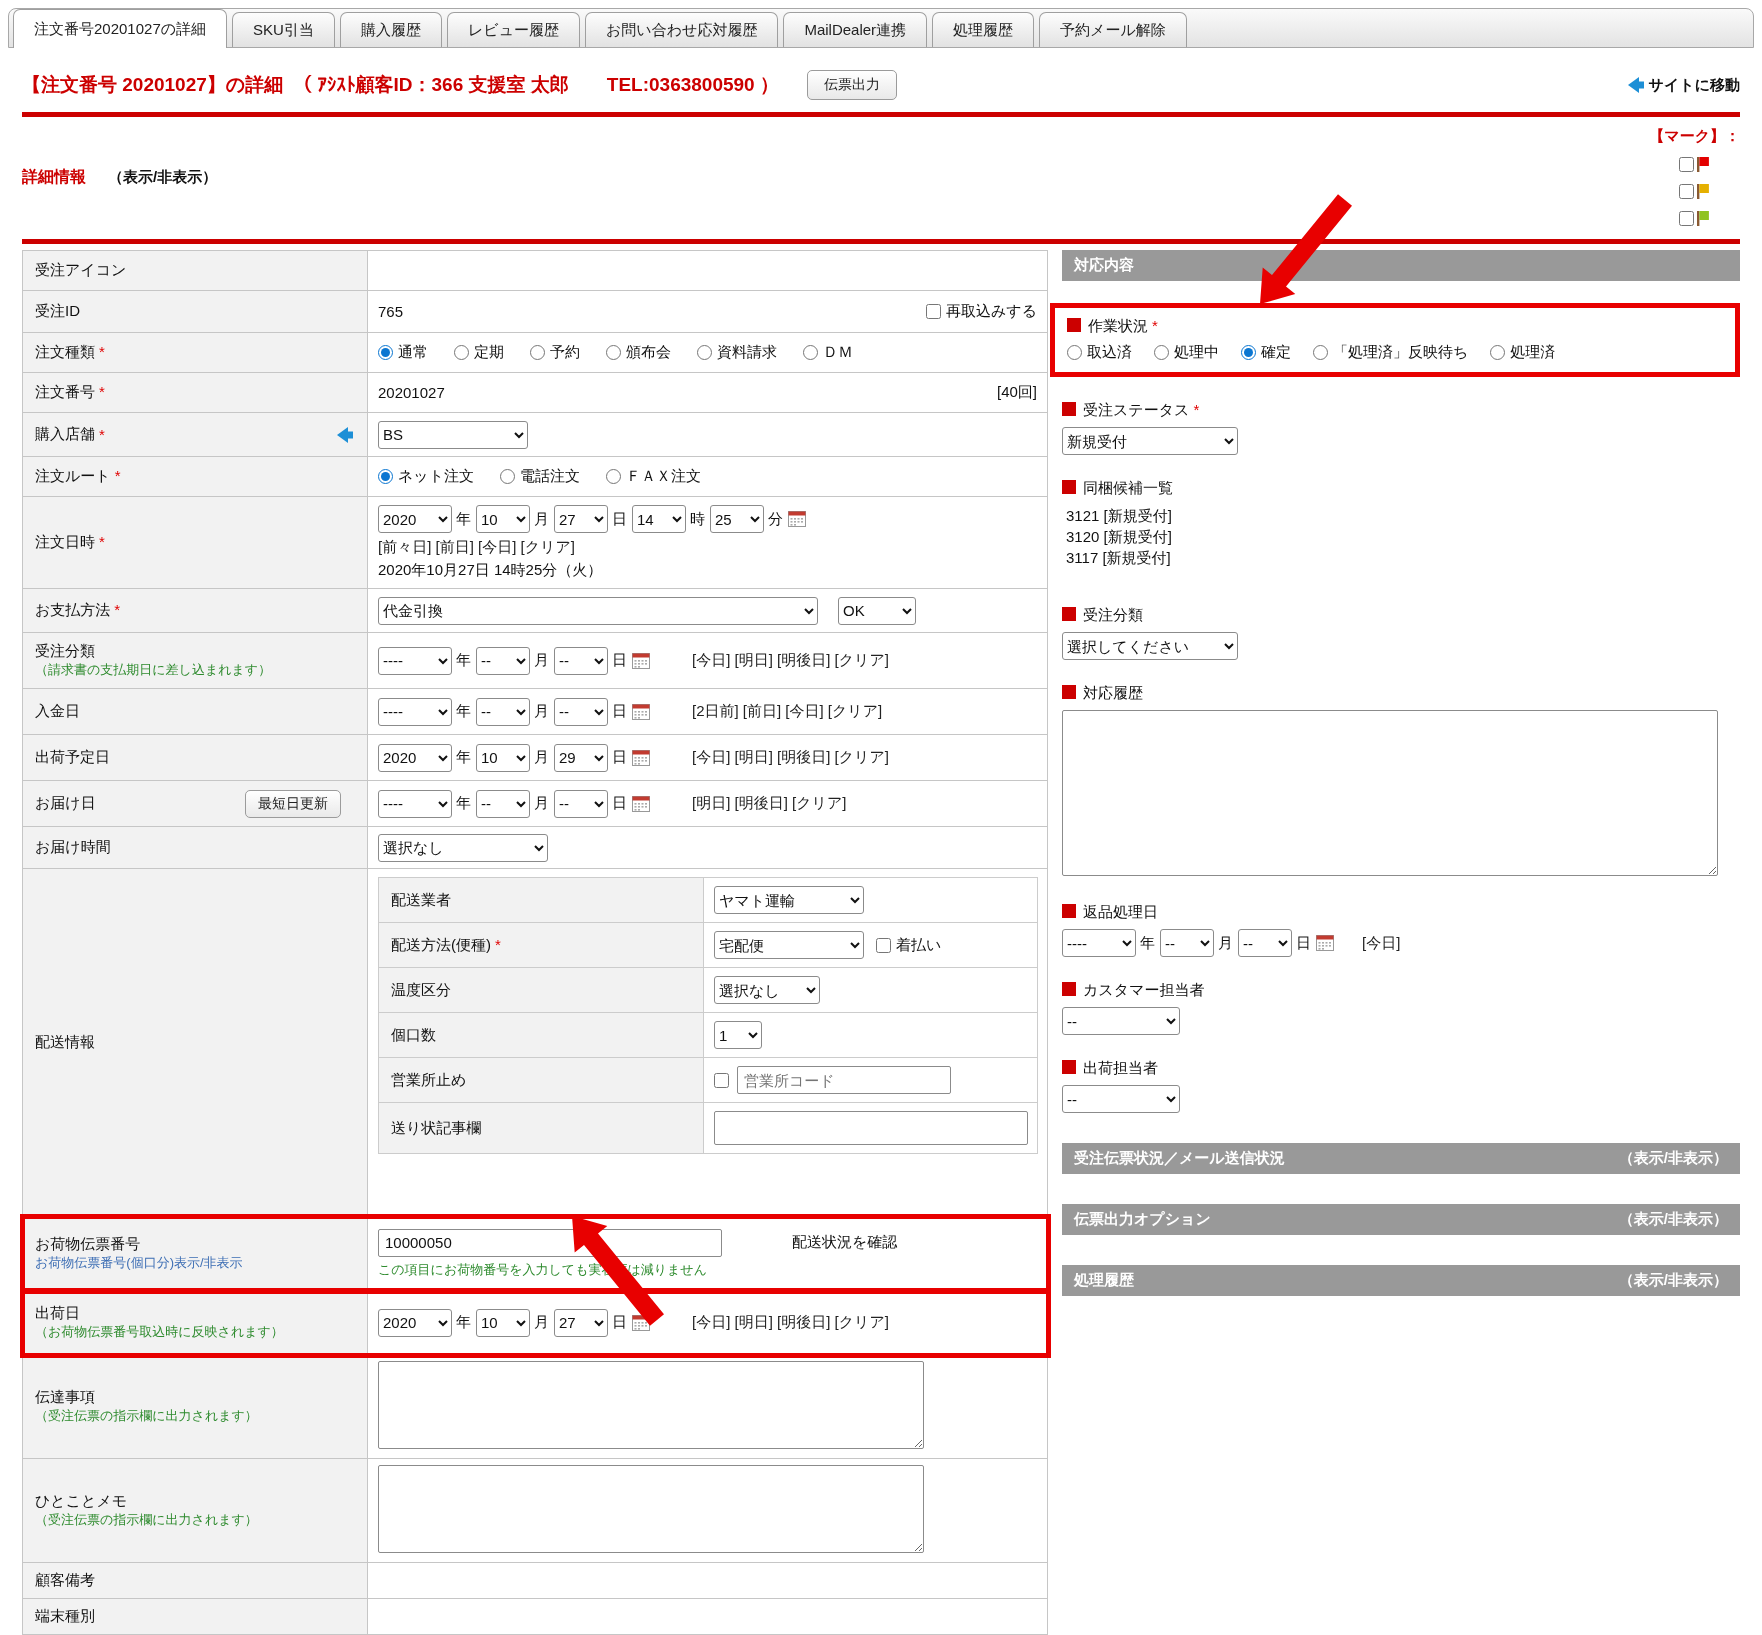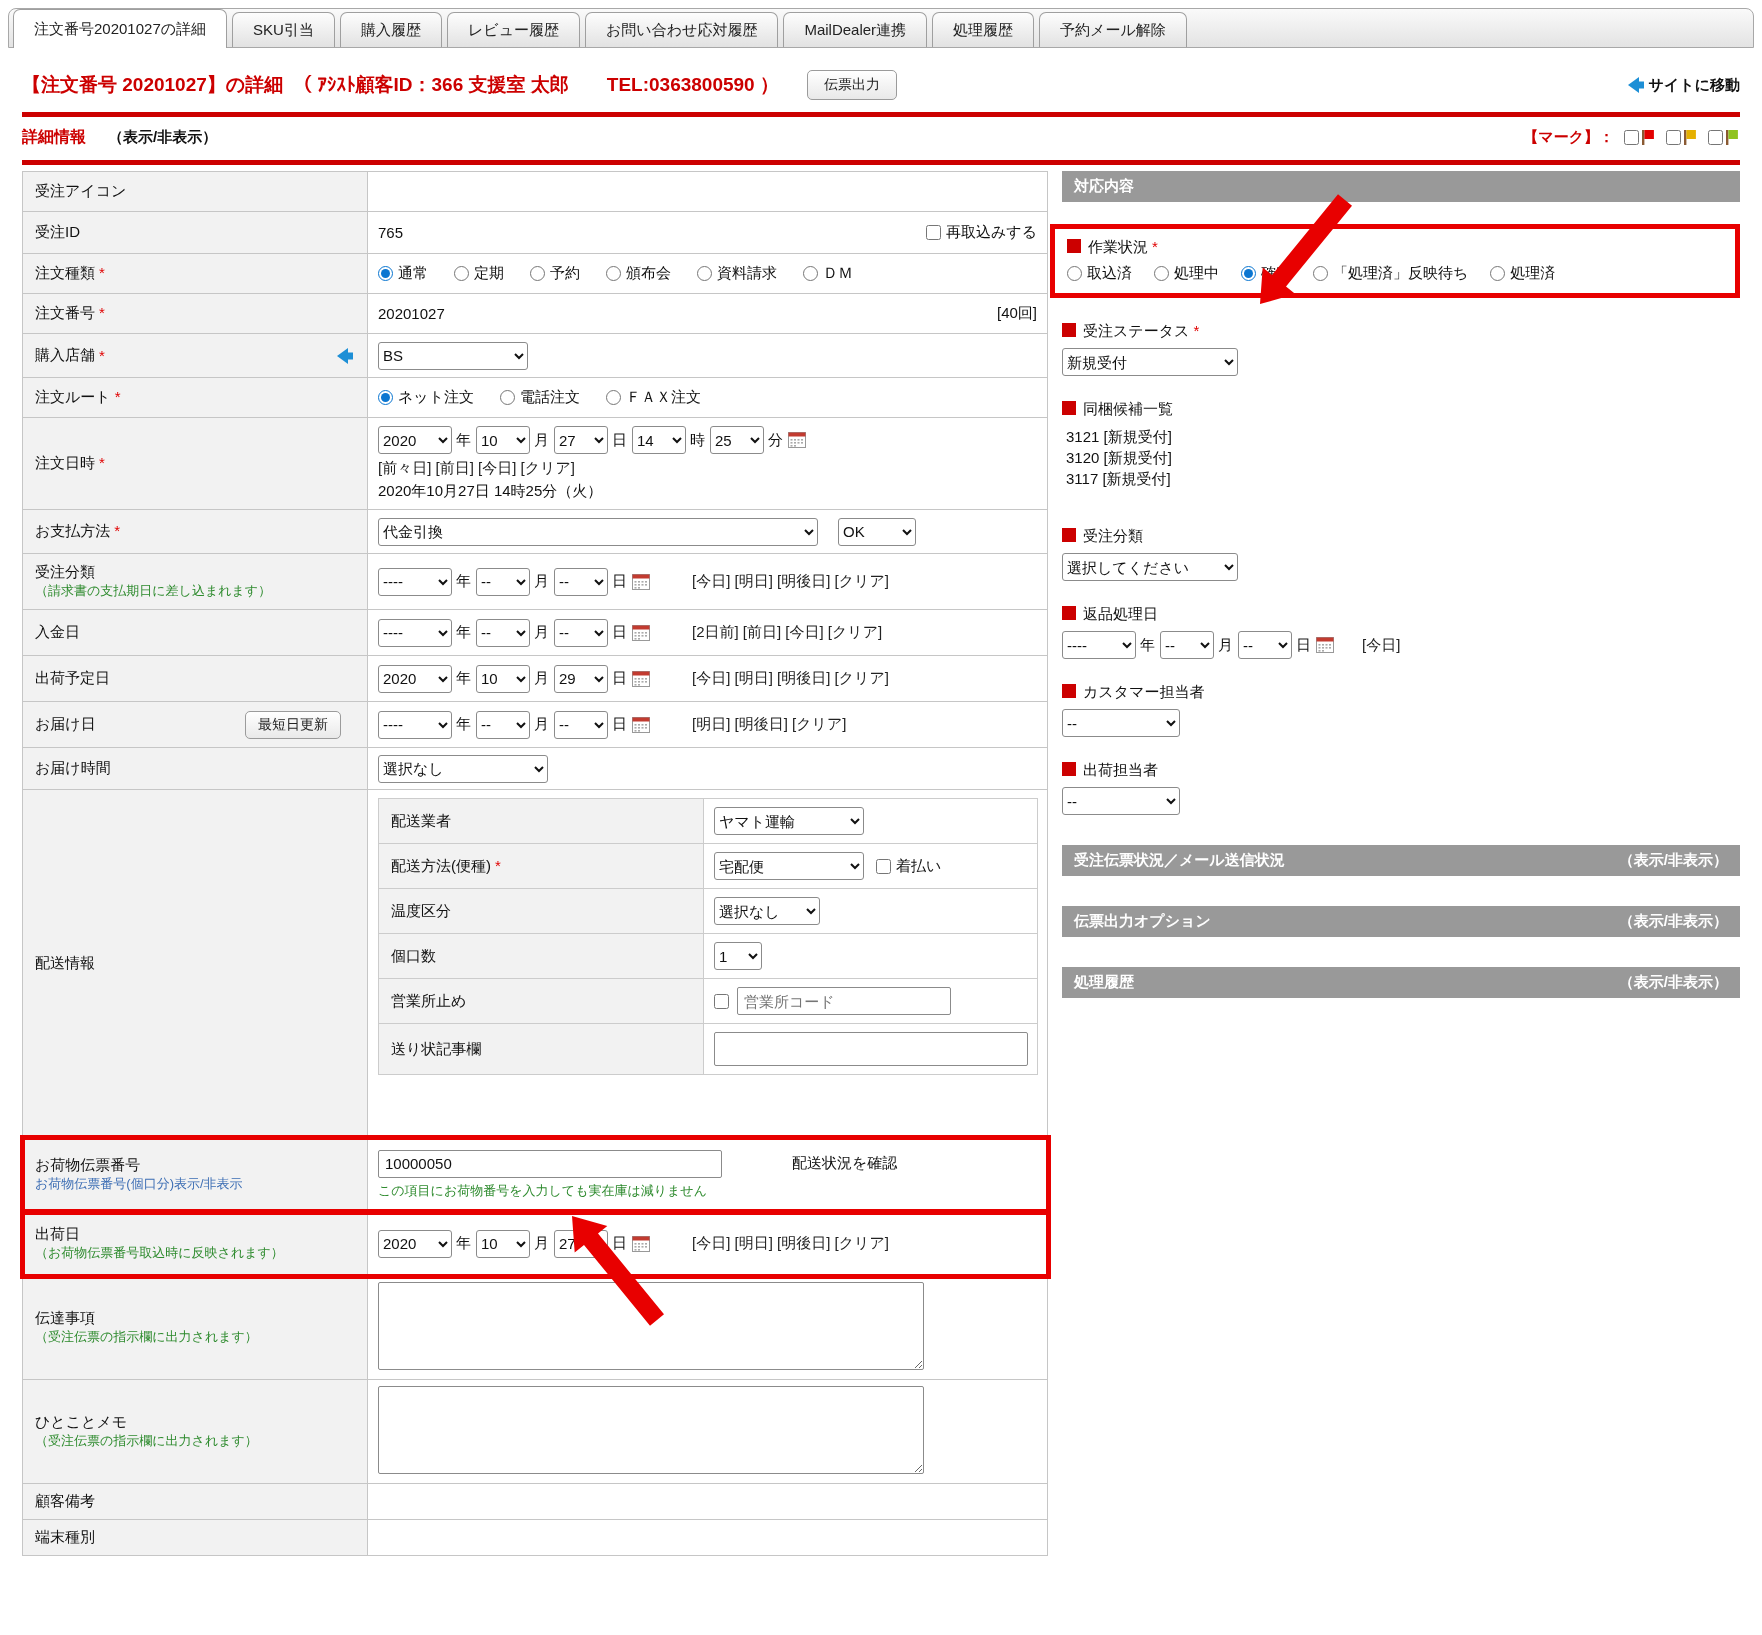--- a/index.html
+++ b/index.html
@@ -18,21 +18,21 @@
   .title-row{display:flex;align-items:center;margin:22px 22px 0 22px;}
   .page-title{color:#cc0000;font-weight:bold;font-size:19px;}
   .btn{background:linear-gradient(#fff,#e9e9e9);border:1px solid #9b9b9b;border-radius:5px;
     padding:5px 16px;font-size:14px;cursor:pointer;color:#222;}
   .title-row .btn{margin-left:28px;}
   .site-link{margin-left:auto;font-weight:bold;color:#111;display:flex;align-items:center;gap:3px;cursor:pointer;}
   .redrule{height:5px;background:#cc0000;margin:12px 22px 0 22px;}
   .info-row{display:flex;align-items:center;margin:10px 22px 6px 22px;}
   .sec-title{color:#cc0000;font-weight:bold;font-size:16px;}
   .sec-toggle{font-weight:bold;margin-left:22px;color:#111;}
-  .mark-area{margin-left:auto;display:flex;align-items:center;gap:10px;}
+  .mark-area{margin-left:auto;display:flex;align-items:center;gap:10px;flex-direction:column;}
   .mark-label{color:#cc0000;font-weight:bold;}
   .mark-item{display:flex;align-items:center;gap:1px;}
 
   
   .columns{display:flex;margin:6px 22px 0 22px;align-items:flex-start;}
 
   table.maintable{border-collapse:collapse;width:1026px;table-layout:fixed;}
   table.maintable>tbody>tr>th{background:#f2f2f2;border:1px solid #c6c6c6;width:345px;
     font-weight:normal;text-align:left;vertical-align:middle;padding:6px 12px;box-sizing:border-box;font-size:15px;}
   table.maintable>tbody>tr>td{border:1px solid #c6c6c6;vertical-align:middle;padding:6px 10px;box-sizing:border-box;}
@@ -588,20 +588,24 @@
       <div class="bundle-item">3121 [新規受付]</div>
       <div class="bundle-item">3120 [新規受付]</div>
       <div class="bundle-item">3117 [新規受付]</div>
     </div>
 
     <div class="p-section" style="margin-top:38px;">
       <div class="p-label"><span class="bullet"></span><span>受注分類</span></div>
       <select class="w160"><option selected="">選択してください</option></select>
     </div>
 
+    <div class="p-section">
+      <div class="p-label"><span class="bullet"></span><span>対応履歴</span></div>
+      <textarea style="width: 650px; height: 160px;"></textarea>
+    </div>
 
     <div class="p-section">
       <div class="p-label"><span class="bullet"></span><span>返品処理日</span></div>
       <div class="dateline">
         <select class="w72"><option selected="">----</option></select>
             <span class="unit">年</span>
         <select class="w52"><option selected="">--</option></select>
             <span class="unit">月</span>
         <select class="w52"><option selected="">--</option></select>
             <span class="unit">日</span>

